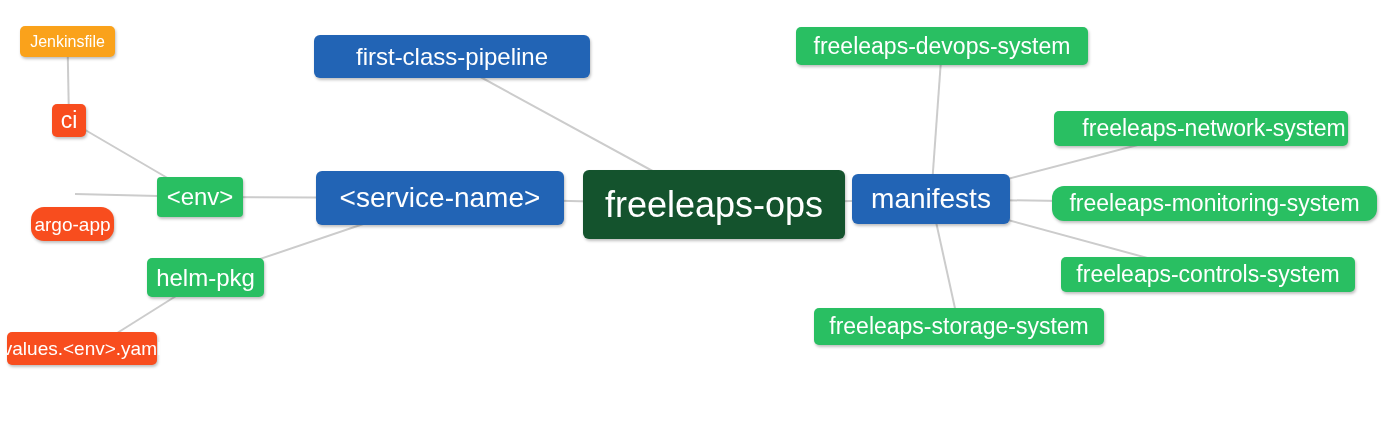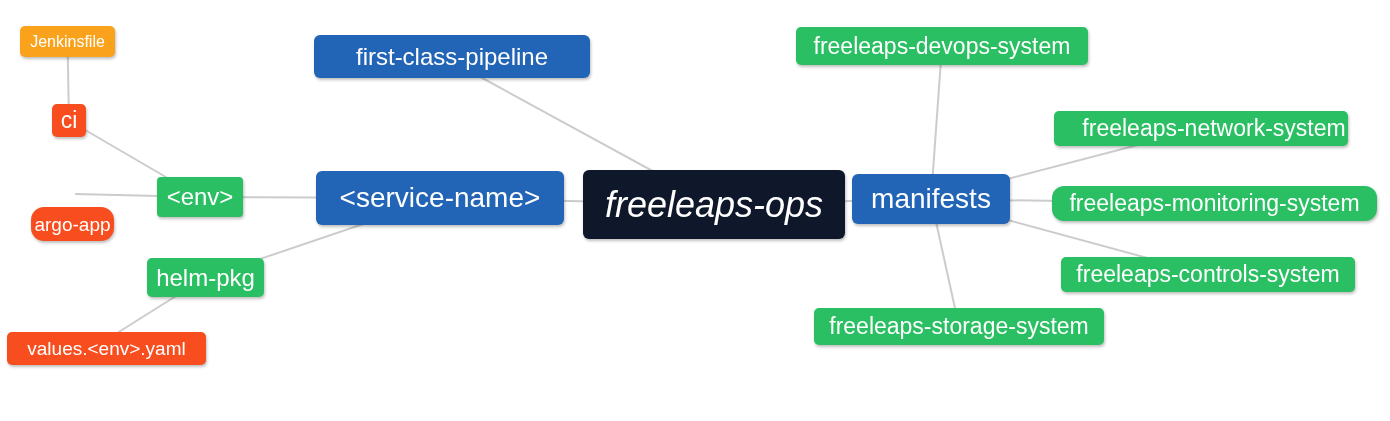--- a/index.html
+++ b/index.html
@@ -19,21 +19,21 @@
     align-items: center;
     justify-content: center;
     color: #ffffff;
     border-radius: 6px;
     box-shadow: 1px 2px 3px rgba(0,0,0,0.25);
     white-space: nowrap;
     box-sizing: border-box;
     cursor: default;
     line-height: 1;
   }
-  .lv0 { background: #0f172a; font-style: italic; }
+  .lv0 { background: #14532d; }
   .lv1 { background: #2264b5; }
   .lv2 { background: #29bf62; }
   .lv3 { background: #f84d1e; }
   .lv4 { background: #faa21b; }
 </style>
 </head>
 <body>
 
 <div class="canvas">
 
@@ -79,21 +79,21 @@
   </div>
 
   <div class="node lv3" style="left:52px; top:104px; width:34px; height:33px; font-size:23px; border-radius:5px;">
     <span>ci</span>
   </div>
 
   <div class="node lv3" style="left:31px; top:177px; width:83px; height:34px; font-size:19px; border-radius:13px;margin-top:30px;">
     <span>argo-app</span>
   </div>
 
-  <div class="node lv3" style="left:7px; top:332px; width:199px; height:33px; font-size:19px; border-radius:5px;">
+  <div class="node lv3" style="left:7px; top:332px; width:150px; height:33px; font-size:19px; border-radius:5px;">
     <span>values.&lt;env&gt;.yaml</span>
   </div>
 
   <div class="node lv4" style="left:20px; top:26px; width:95px; height:31px; font-size:16px; border-radius:5px;">
     <span>Jenkinsfile</span>
   </div>
 
   <div class="node lv2" style="left:796px; top:27px; width:292px; height:38px; font-size:23px; border-radius:5px;">
     <span>freeleaps-devops-system</span>
   </div>

